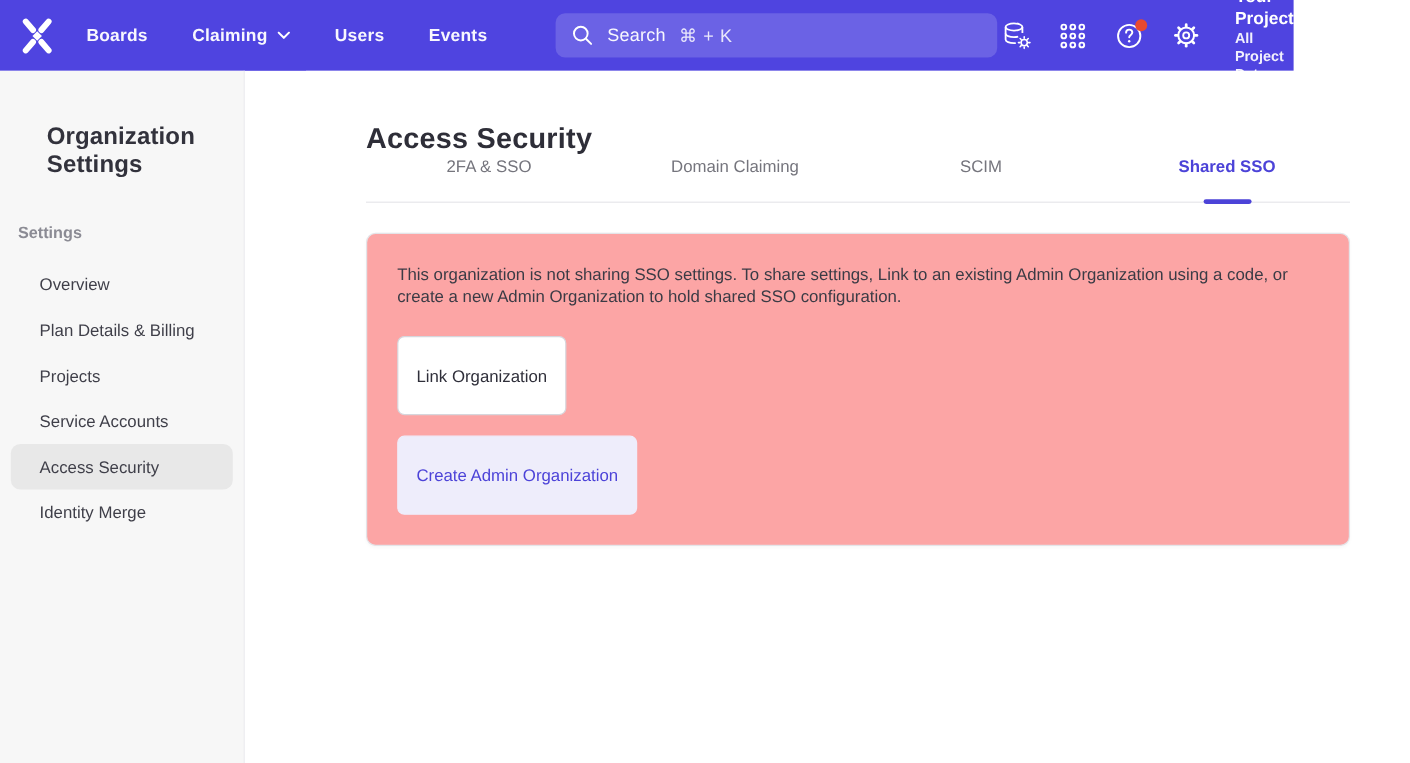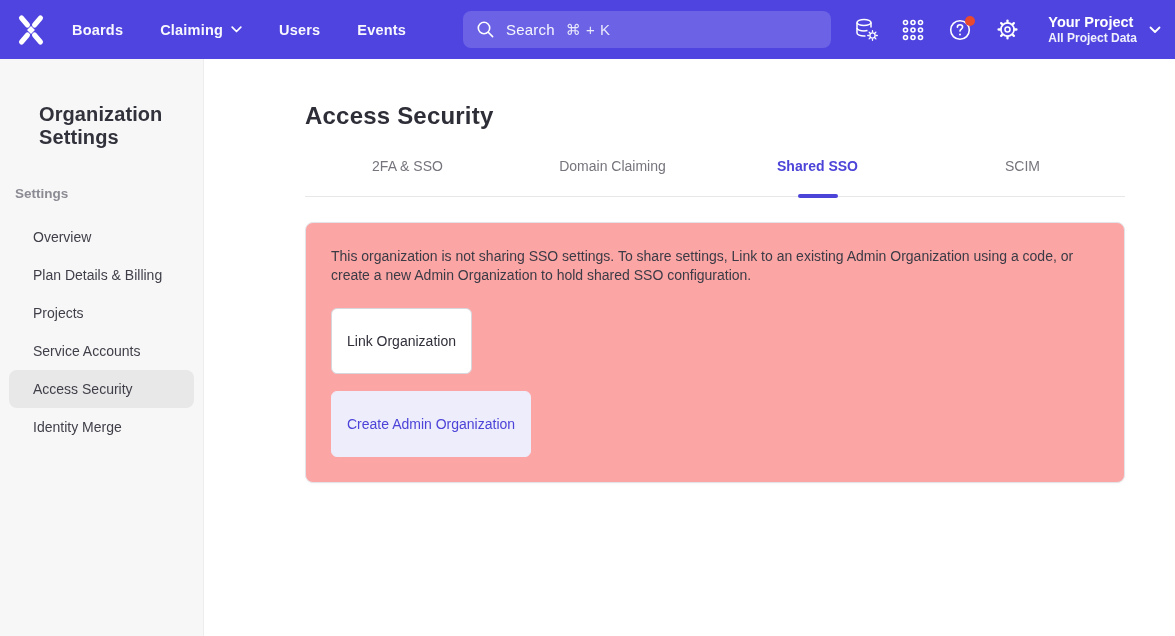--- a/index.html
+++ b/index.html
@@ -1,20 +1,20 @@
 <!DOCTYPE html>
 <html><head>
 <meta charset="utf-8">
 <style>
   * { margin:0; padding:0; box-sizing:border-box; }
   html,body { width:1175px; height:636px; overflow:hidden; background:#fff;
     font-family:"Liberation Sans","DejaVu Sans",sans-serif; }
 
   
-  .topnav { position:absolute; top:0; left:0; width:1175px; height:59px;
+  .topnav { position:absolute; top:0; left:0; width:1078px; height:59px;
     background:#4f44e0; display:flex; align-items:center; color:#fff; }
   .logo-btn { width:30px; height:34px; margin:0 26px 0 16px; display:flex;
     align-items:center; justify-content:center; cursor:pointer; flex:none; }
   .nav-links { display:flex; align-items:center; gap:37px; }
   .nav-link { font-size:14.5px; font-weight:600; letter-spacing:.2px;
     color:rgba(255,255,255,.96); cursor:pointer; display:flex; align-items:center; gap:8px; }
   .searchbox { margin-left:57px; width:368px; height:37px; border-radius:8px;
     background:rgba(255,255,255,.16); display:flex; align-items:center;
     padding:0 13px; gap:11px; cursor:text; flex:none; }
   .searchbox .s-label { font-size:15px; color:rgba(255,255,255,.95); letter-spacing:.2px; }
@@ -37,21 +37,21 @@
   .sidebar-section { margin:37px 0 0 15px; font-size:13.5px; font-weight:600; color:#8b8b94; }
   .sidebar-list { margin-top:17px; }
   .side-item { height:38px; margin:0 9px; padding-left:24px; display:flex;
     align-items:center; font-size:14px; color:#3f3f49; border-radius:8px; cursor:pointer; }
   .side-item.active { background:#e8e8e8; font-weight:400; }
 
   
   .main { position:absolute; top:59px; left:255px; right:0; bottom:0; background:#fff;
     padding:0 50px; }
   .page-title { margin-top:43px; font-size:24px; font-weight:700; color:#2e2e38; letter-spacing:.2px; }
-  .tabs { margin-top:28px; display:grid; grid-template-columns:repeat(4,1fr);
+  .tabs { display:grid; grid-template-columns:repeat(4,1fr);
     border-bottom:1px solid #e7e7ea; }
   .tab { position:relative; display:flex; justify-content:center; align-items:center;
     padding-bottom:22px; font-size:14px; color:#75757d; cursor:pointer; }
   .tab.active { color:#4c43d8; font-weight:600; }
   .tab.active::after { content:""; position:absolute; bottom:-2px; left:50%;
     transform:translateX(-50%); width:40px; height:4px; border-radius:3px; background:#4c43d8; }
 
   .card { margin-top:25px; background:#fca5a5; border:1px solid #e4e4e8; border-radius:8px;
     padding:24px 25px 25px 25px; box-shadow:0 1px 3px rgba(0,0,0,.03); }
   .card-desc { font-size:14px; line-height:19px; color:#3b3b45; max-width:762px; }
@@ -196,22 +196,22 @@
     <div class="side-item">Identity Merge</div>
   </div>
 </aside>
 
 <main class="main">
   <h1 class="page-title">Access Security</h1>
 
   <div class="tabs">
     <div class="tab">2FA &amp; SSO</div>
     <div class="tab">Domain Claiming</div>
+    <div class="tab">SCIM</div>
     <div class="tab active">Shared SSO</div>
-    <div class="tab">SCIM</div>
   </div>
 
   <section class="card">
     <p class="card-desc">This organization is not sharing SSO settings. To share settings, Link to an existing Admin Organization using a code, or create a new Admin Organization to hold shared SSO configuration.</p>
     <button class="btn btn-outline">Link Organization</button>
     <button class="btn btn-soft">Create Admin Organization</button>
   </section>
 </main>
 
 </body></html>

